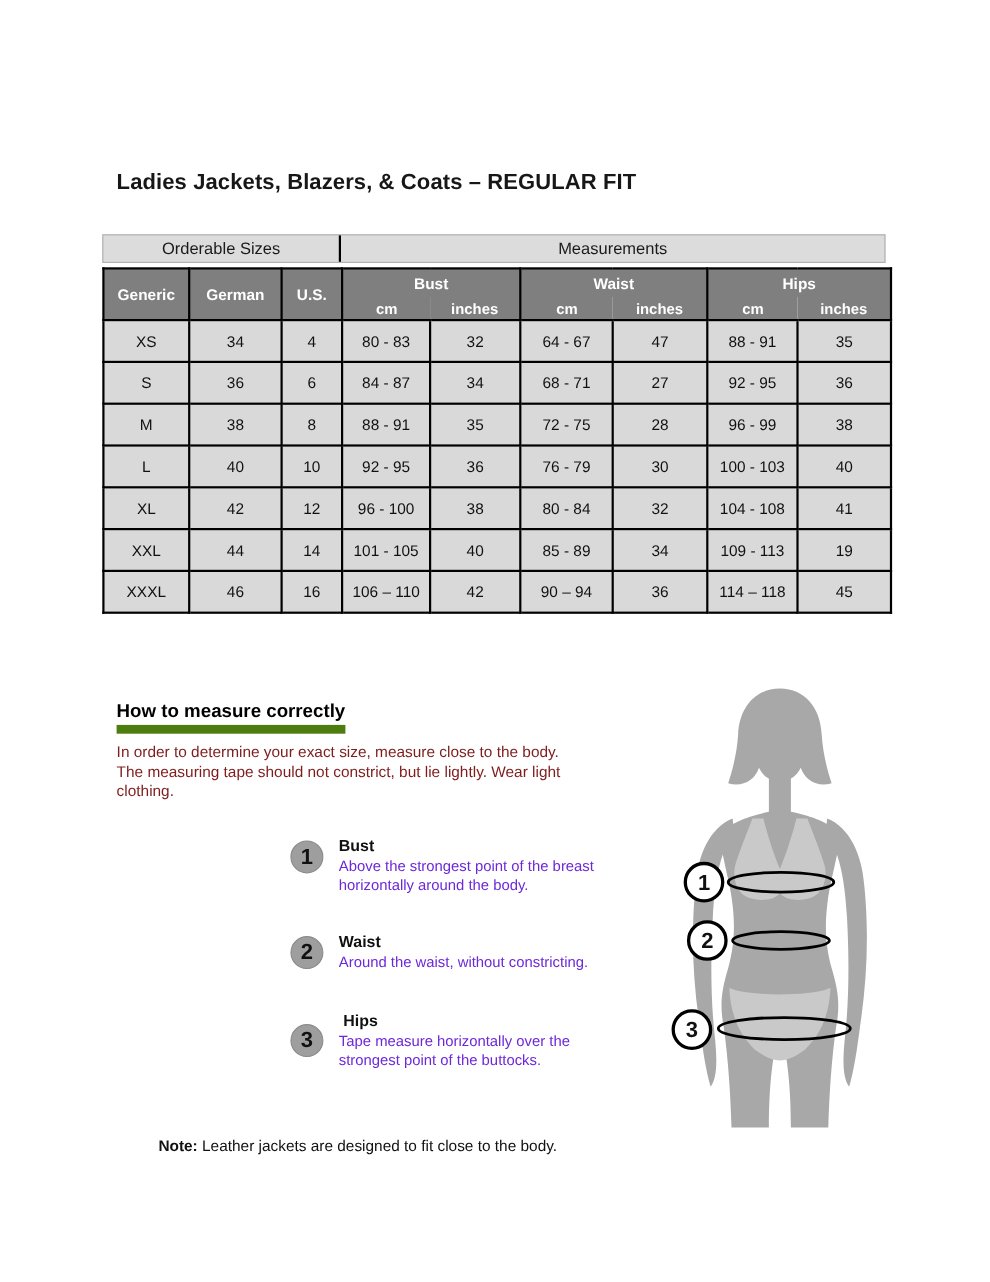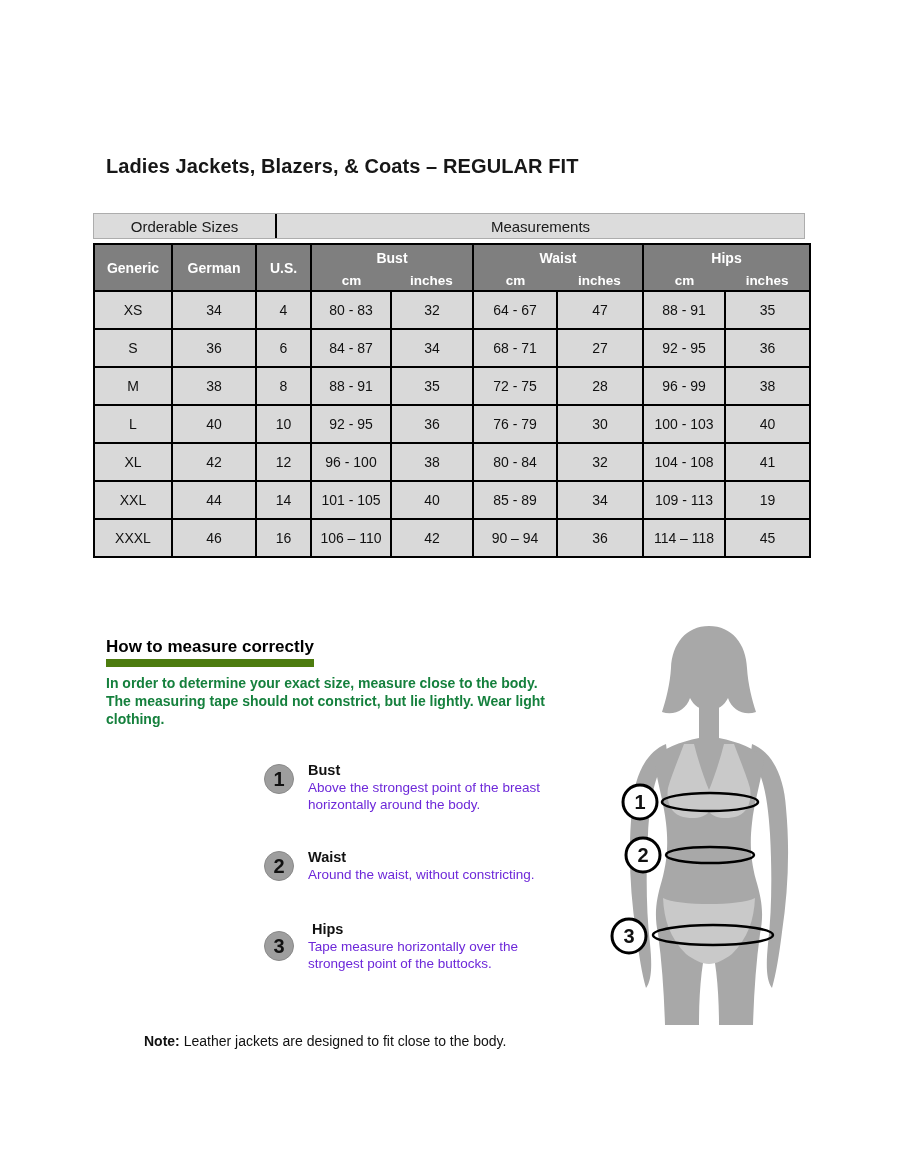--- a/index.html
+++ b/index.html
@@ -12,21 +12,21 @@
     font-size: 20px; font-weight: bold; color: #171717; letter-spacing: 0.1px;
   }
 
   
   .group-bar {
     position: absolute; left: 93px; top: 213px; width: 712px; height: 26px;
     background: #dcdcdc; border: 1px solid #adadad; display: flex;
   }
   .group-cell { display: flex; align-items: center; justify-content: center;
     font-size: 15px; color: #1a1a1a; }
-  .group-left { width: 181px; }
+  .group-left { width: 214px; }
   .group-divider { width: 2px; background: #000; height: 100%; }
   .group-right { flex: 1; }
 
   
   .size-table {
     position: absolute; left: 93px; top: 243px; width: 716px;
     border-collapse: collapse; table-layout: fixed;
     font-size: 14px;
   }
   .size-table th, .size-table td { border: 2px solid #000; text-align: center; vertical-align: middle; }
@@ -40,21 +40,21 @@
   .size-table tbody td { background: #d9d9d9; height: 38px; color: #111; }
 
   
   .howto-heading {
     position: absolute; left: 106px; top: 637px;
     font-size: 17px; font-weight: bold; color: #000;
     border-bottom: 8px solid #4d7c0f; padding-bottom: 2px;
   }
   .howto-intro {
     position: absolute; left: 106px; top: 674px;
-    font-size: 14px; line-height: 18px; color: #15803d; font-weight: bold;
+    font-size: 14px; line-height: 18px; color: #7f1d1d;
   }
   .steps { position: absolute; left: 264px; top: 762px; width: 330px; }
   .step { position: absolute; left: 0; display: flex; gap: 14px; align-items: flex-start; }
   .step-1 { top: 0; }
   .step-2 { top: 87px; }
   .step-3 { top: 159px; }
   .badge {
     width: 30px; height: 30px; border-radius: 50%;
     background: #9e9e9e; border: 1px solid #8a8a8a;
     color: #111; font-size: 20px; font-weight: bold;

